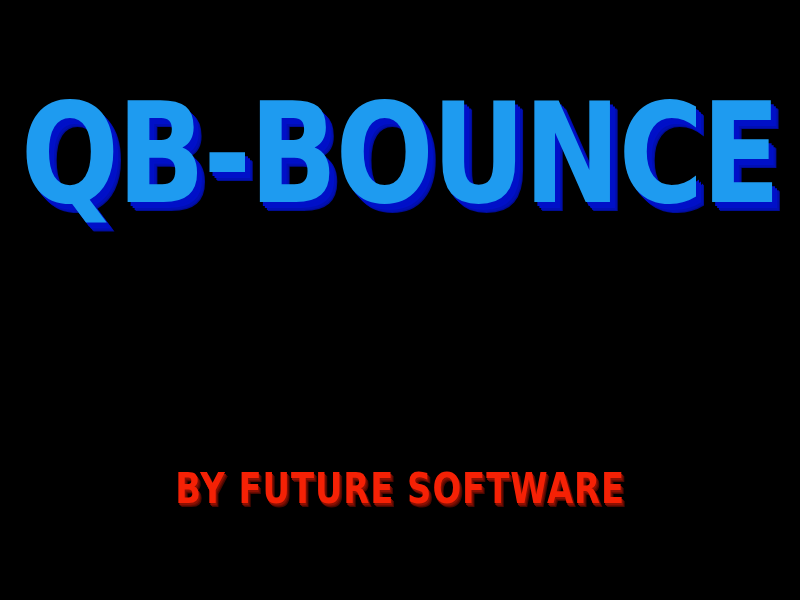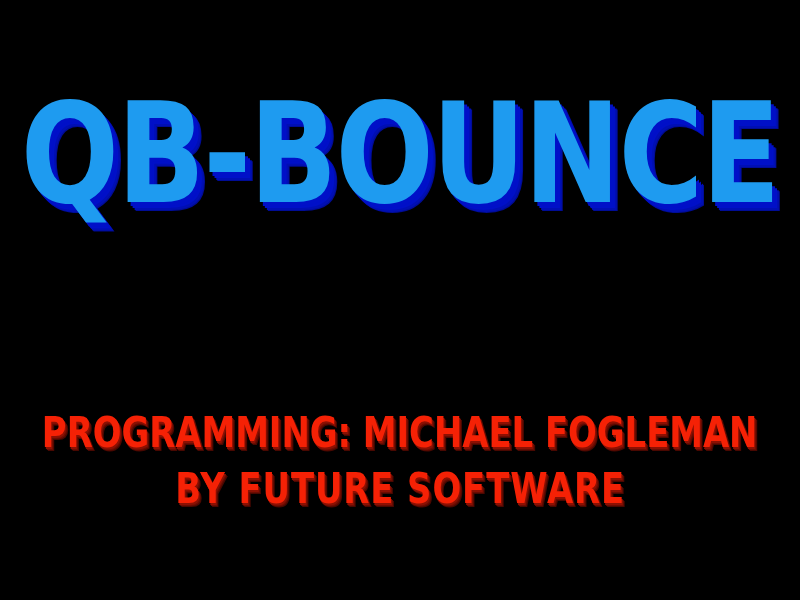--- a/index.html
+++ b/index.html
@@ -100,21 +100,18 @@
 </head>
 <body>
 
 <div id="screen">
 
   <div class="line" id="title-line">
     <span id="title-text">QB-BOUNCE</span>
   </div>
 
 
-  <div class="line" id="credit-line-1">
-    <span class="credit-text" id="credit-text-1">PROGRAMMING: MICHAEL FOGLEMAN</span>
-  </div>
 
   <div class="line" id="credit-line-2">
     <span class="credit-text" id="credit-text-2">BY FUTURE SOFTWARE</span>
   </div>
 
 </div>
 
 </body></html>

